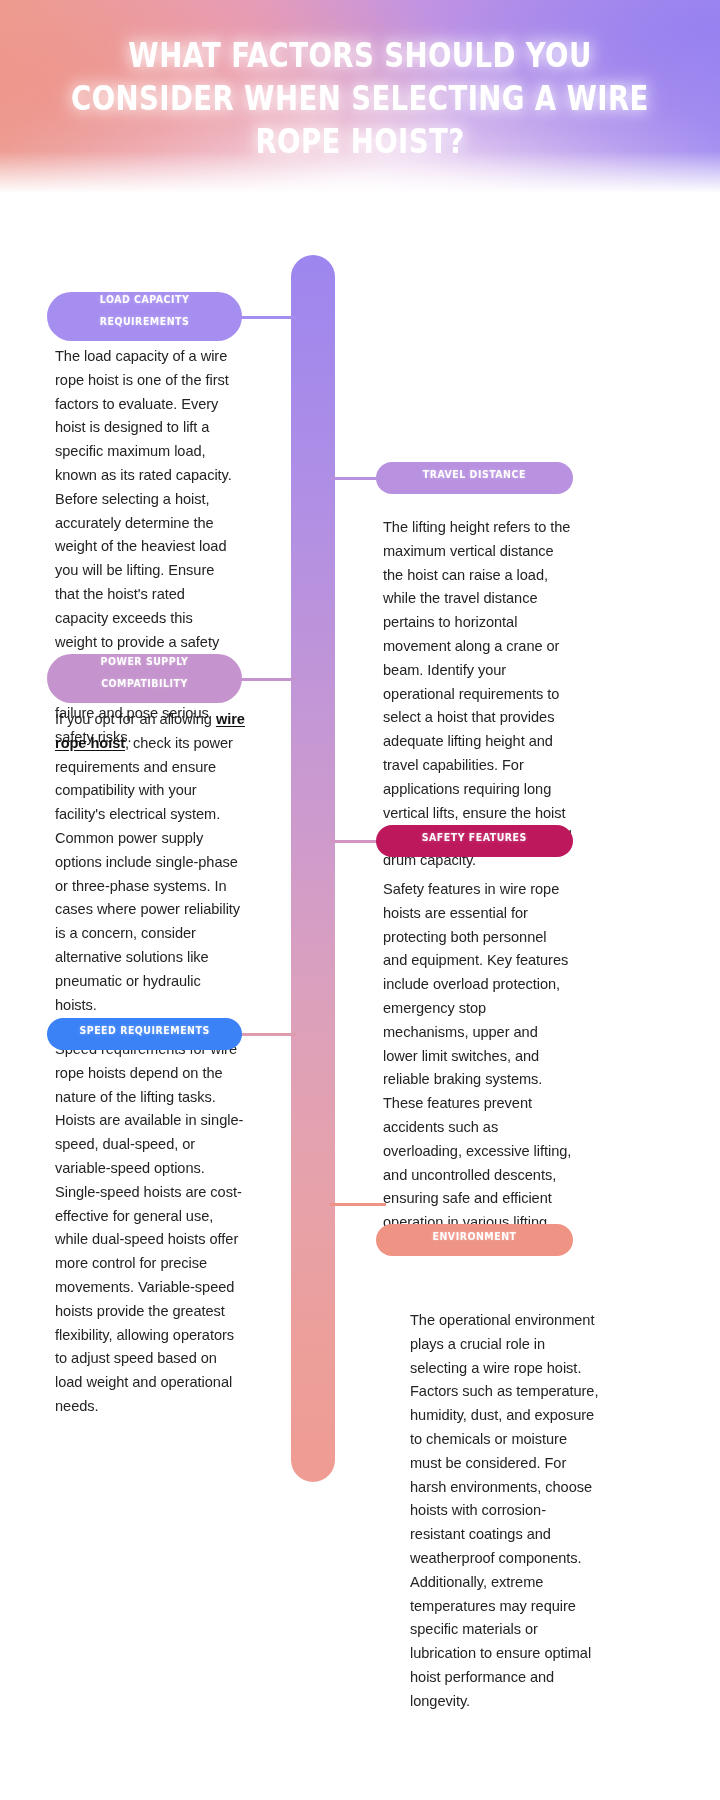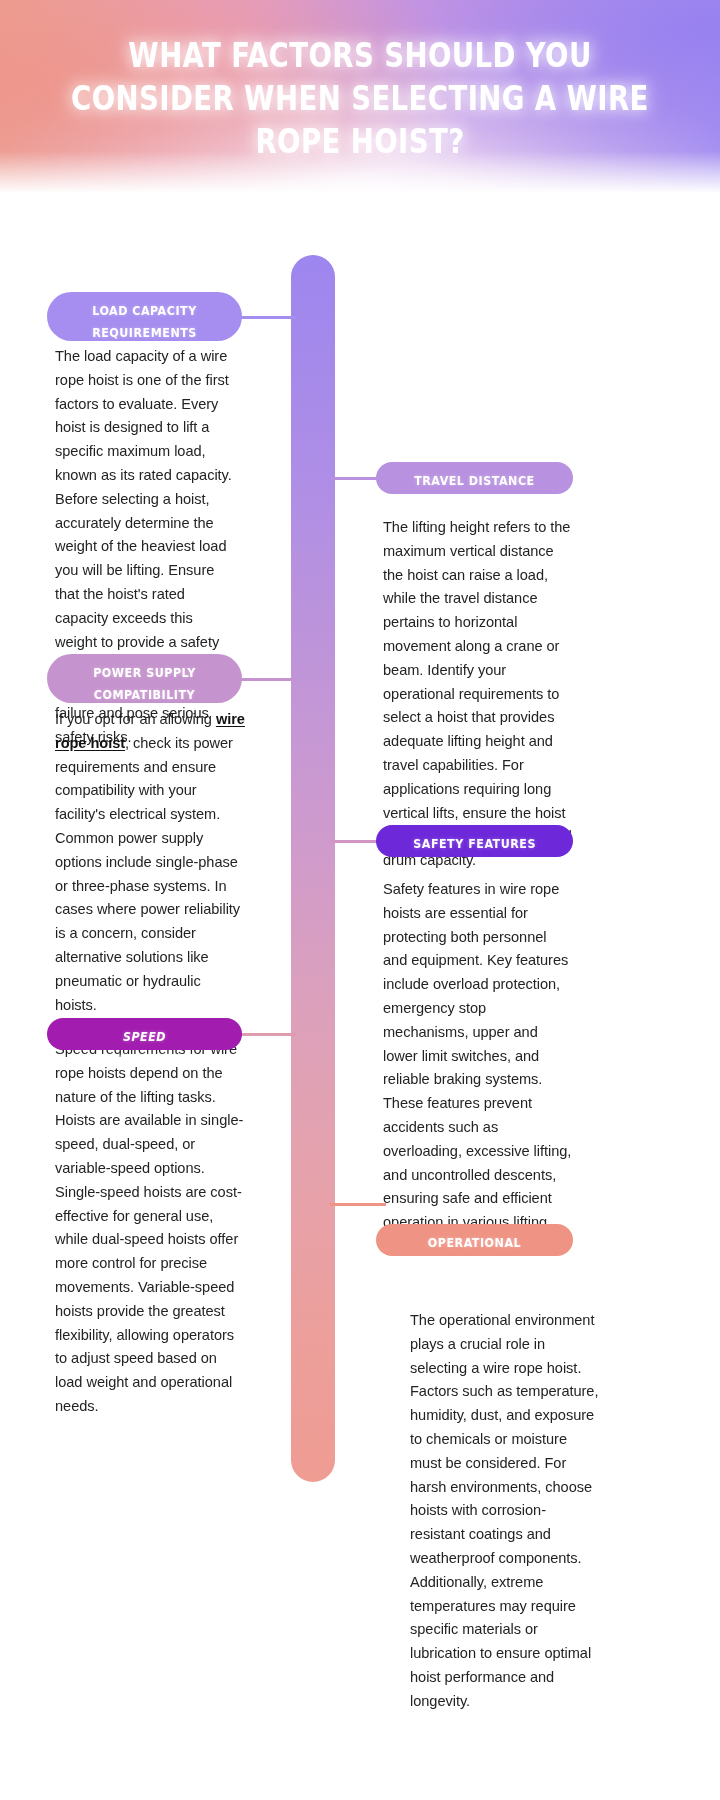--- a/index.html
+++ b/index.html
@@ -48,26 +48,26 @@
         #ec9f9b 88%,
         #ef9c93 100%);
   }
 
   
   .connector{ position:absolute; height:3px; z-index:1; }
 
   
   .pill{
     position:absolute; z-index:3;
-    display:flex; align-items:flex-start; justify-content:center;
+    display:flex; align-items:flex-end; justify-content:center;
     text-align:center; border-radius:30px;
     color:#ffffff; text-transform:uppercase;
     font-family:"DejaVu Sans Condensed","Liberation Sans Narrow","Liberation Sans", sans-serif;
     font-weight:700; font-stretch:condensed;
-    font-size:13px; line-height:22px; letter-spacing:.55px;
+    font-size:11px; line-height:22px; letter-spacing:.55px;
     padding:8px 18px;
     text-shadow:0 0 4px rgba(255,255,255,.35);
   }
   .pill span{ transform:scaleX(.95); display:block; }
 
   
   .body-text{
     position:absolute; z-index:2;
     font-family:"Liberation Sans", sans-serif;
     font-size:14.6px; line-height:23.8px;
@@ -108,28 +108,28 @@
   <span>The lifting height refers to the maximum vertical distance the hoist can raise a load, while the travel distance pertains to horizontal movement along a crane or beam. Identify your operational requirements to select a hoist that provides adequate lifting height and travel capabilities. For applications requiring long vertical lifts, ensure the hoist has sufficient rope length and drum capacity.</span>
 </div>
 
 <div class="pill" style="left:47px; top:654px; width:195px; height:49px; background:#c593cd;">
   <span>Power Supply Compatibility</span>
 </div>
 <div class="body-text" style="left:55px; top:708px; width:190px;">
   <span>If you opt for an allowing </span><a class="link" href="#">wire rope hoist</a><span>, check its power requirements and ensure compatibility with your facility's electrical system. Common power supply options include single-phase or three-phase systems. In cases where power reliability is a concern, consider alternative solutions like pneumatic or hydraulic hoists.</span>
 </div>
 
-<div class="pill" style="left:376px; top:825px; width:197px; height:32px; background:#6d28d9;">
+<div class="pill" style="left:376px; top:825px; width:197px; height:32px; background:#be185d;">
   <span>Safety Features</span>
 </div>
 <div class="body-text" style="left:383px; top:878px; width:190px;">
   <span>Safety features in wire rope hoists are essential for protecting both personnel and equipment. Key features include overload protection, emergency stop mechanisms, upper and lower limit switches, and reliable braking systems. These features prevent accidents such as overloading, excessive lifting, and uncontrolled descents, ensuring safe and efficient operation in various lifting and material handling tasks.</span>
 </div>
 
-<div class="pill" style="left:47px; top:1018px; width:195px; height:32px; background:#a21caf;font-style:italic;">
+<div class="pill" style="left:47px; top:1018px; width:195px; height:32px; background:#3b82f6;">
   <span>Speed Requirements</span>
 </div>
 <div class="body-text" style="left:55px; top:1038px; width:190px;">
   <span>Speed requirements for wire rope hoists depend on the nature of the lifting tasks. Hoists are available in single-speed, dual-speed, or variable-speed options. Single-speed hoists are cost-effective for general use, while dual-speed hoists offer more control for precise movements. Variable-speed hoists provide the greatest flexibility, allowing operators to adjust speed based on load weight and operational needs.</span>
 </div>
 
 <div class="pill" style="left:376px; top:1224px; width:197px; height:32px; background:#ef9384;">
   <span>Operational Environment</span>
 </div>
 <div class="body-text" style="left:383px; top:1309px; width:190px;margin-left:27px;">

